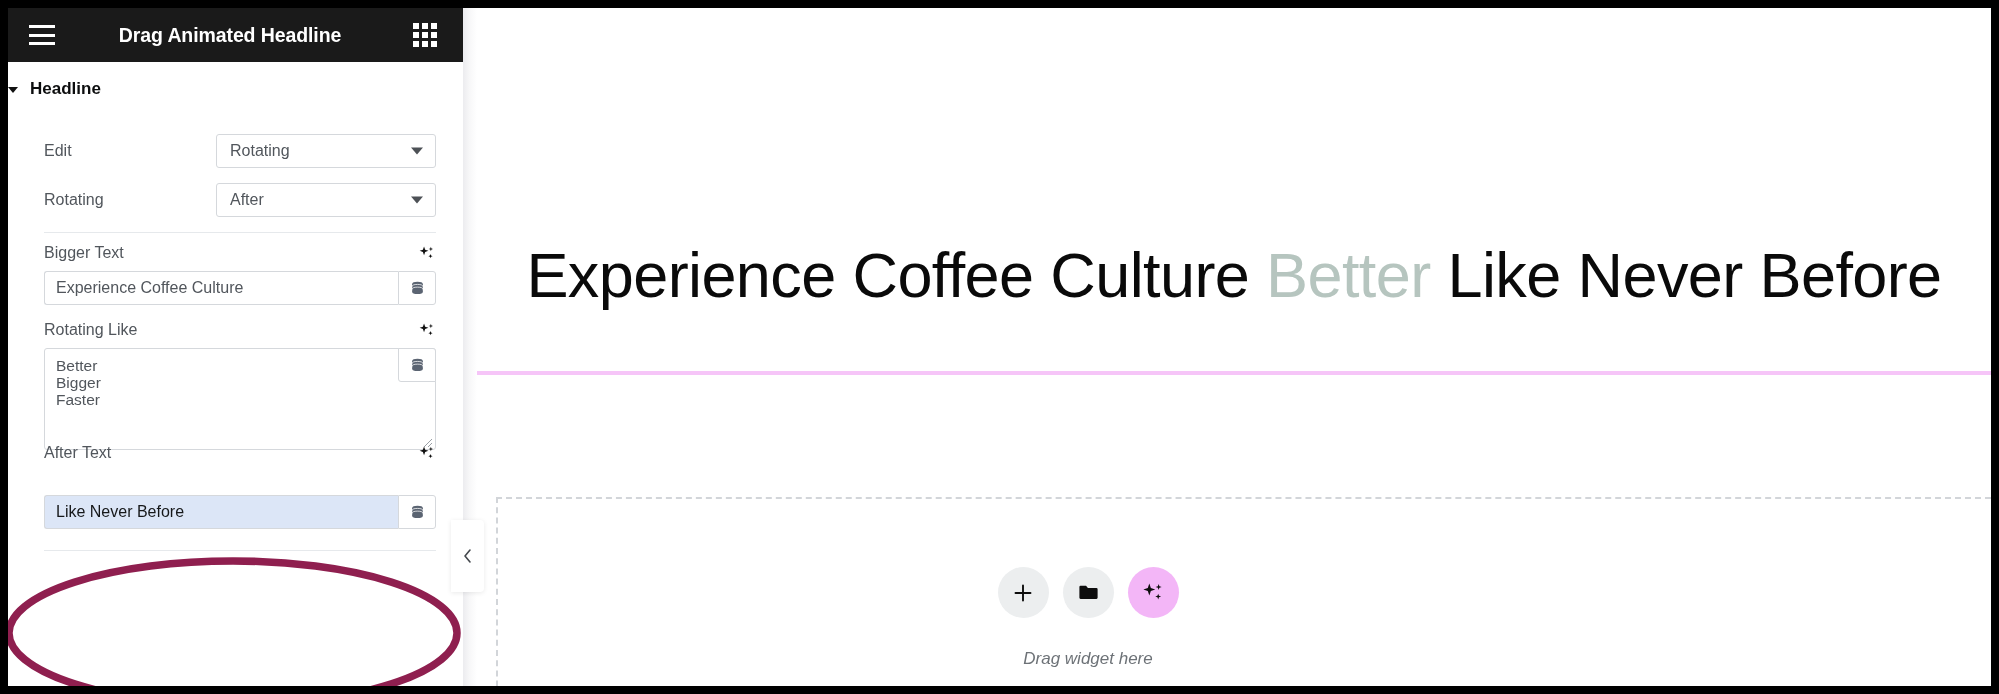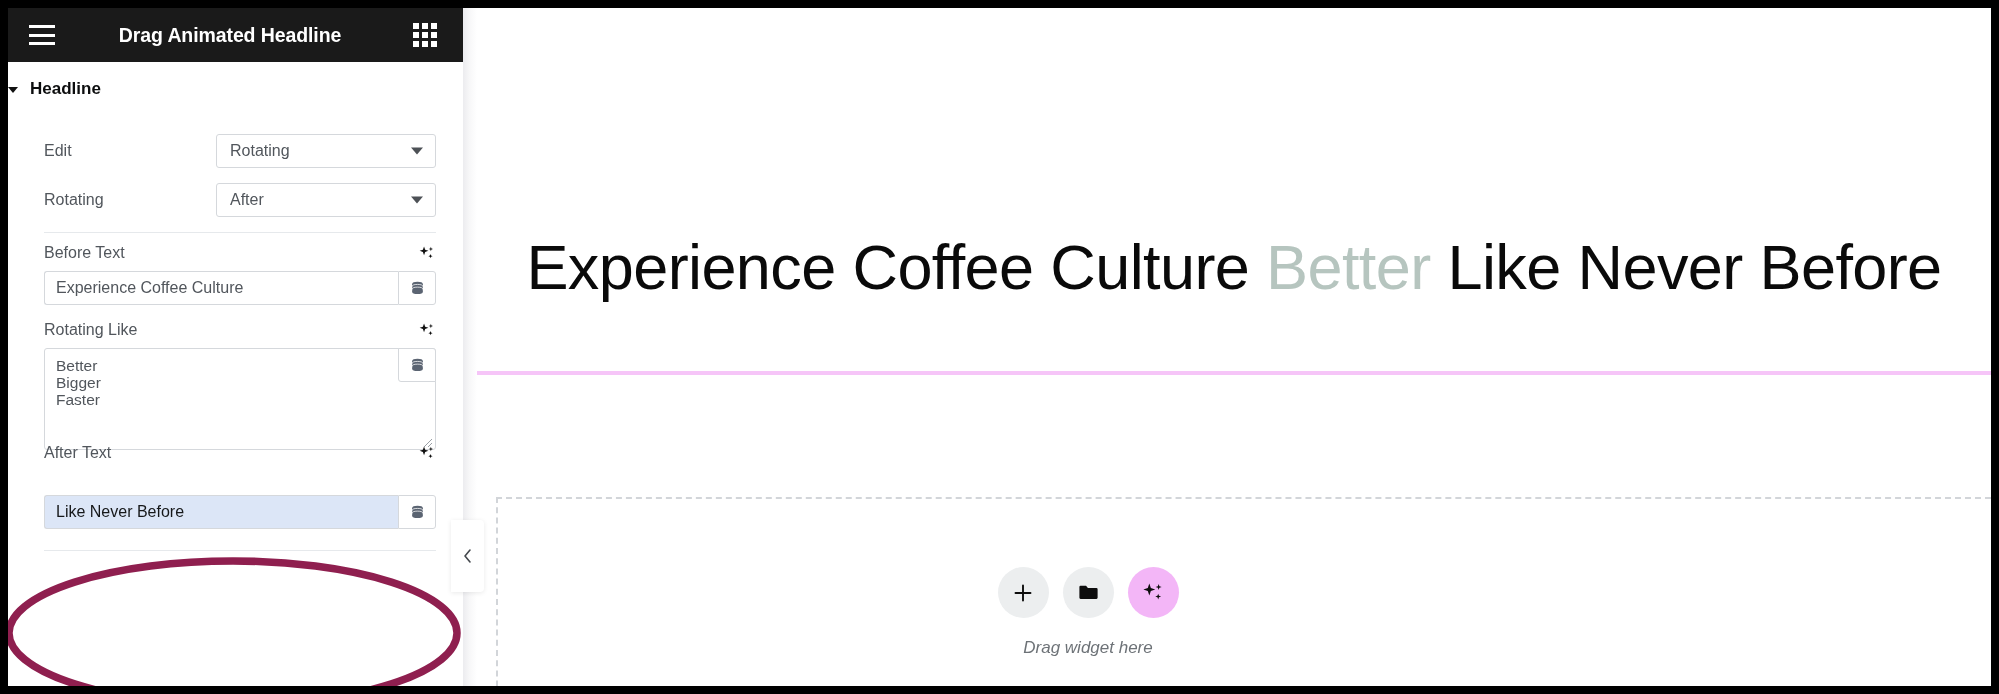--- a/index.html
+++ b/index.html
@@ -312,21 +312,21 @@
     left: 469px;
     top: 0;
     right: 0;
     height: 678px;
     background: #ffffff;
     overflow: hidden;
   }
   #headline-wrap {
     position: absolute;
     left: 0;
-    top: 224px;
+    top: 232px;
     width: 100%;
     text-align: center;
   }
   #headline {
     font-size: 63px;
     line-height: 1.12;
     font-weight: normal;
     color: #0a0a0a;
     letter-spacing: -0.6px;
     white-space: nowrap;
@@ -374,21 +374,21 @@
     background: #eceeef;
     display: flex;
     align-items: center;
     justify-content: center;
     cursor: pointer;
   }
   .dz-btn.ai {
     background: #f3b6f7;
   }
   #dz-caption {
-    margin-top: 20px;
+    margin-top: 31px;
     font-size: 17px;
     font-style: italic;
     color: #6d7277;
   }
 
   
   #annotation {
     position: absolute;
     left: -6px;
     top: 545px;
@@ -443,21 +443,21 @@
         <span class="ctl-label">Rotating</span>
         <div class="select-box">
           <span class="sel-val">After</span>
           <span class="select-arrow"></span>
         </div>
       </div>
 
       <div class="divider" style="top:224px;"></div>
 
       <div class="field-label-row" style="top:234px;">
-        <span class="field-label">Before Text</span>
+        <span class="field-label">Bigger Text</span>
         <svg class="ai-sparkle" viewBox="0 0 20 20">
           <path d="M7.4 2.6 L8.6 6.0 L12.0 7.2 L8.6 8.4 L7.4 11.8 L6.2 8.4 L2.8 7.2 L6.2 6.0 Z" fill="#111"></path>
           <path d="M14.6 3.0 L15.2 4.7 L16.9 5.3 L15.2 5.9 L14.6 7.6 L14.0 5.9 L12.3 5.3 L14.0 4.7 Z" fill="#111"></path>
           <path d="M14.2 10.6 L14.8 12.2 L16.4 12.8 L14.8 13.4 L14.2 15.0 L13.6 13.4 L12.0 12.8 L13.6 12.2 Z" fill="#111"></path>
         </svg>
       </div>
       <div class="input-wrap" style="top:263px;">
         <input class="txt" type="text" value="Experience Coffee Culture" style="">
         <div class="suffix-btn">
           <svg width="17" height="17" viewBox="0 0 20 20">

